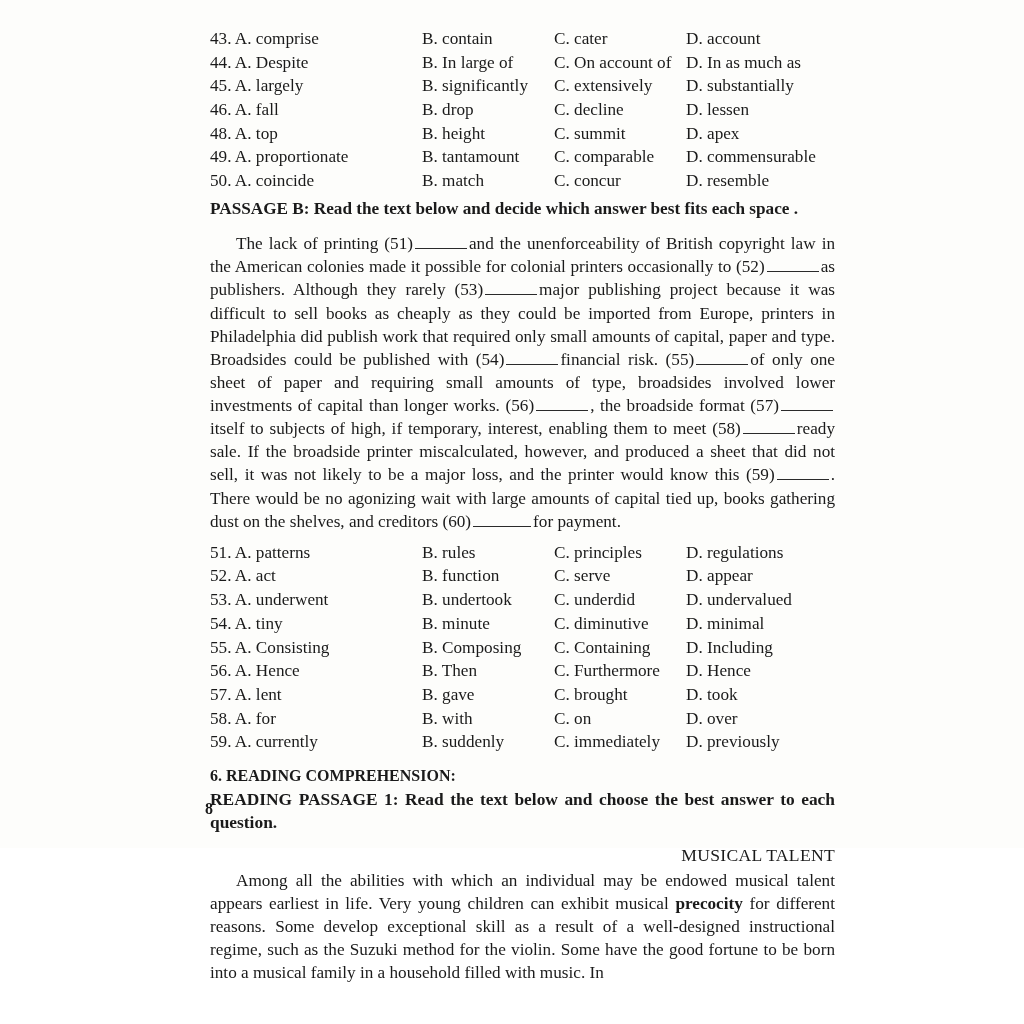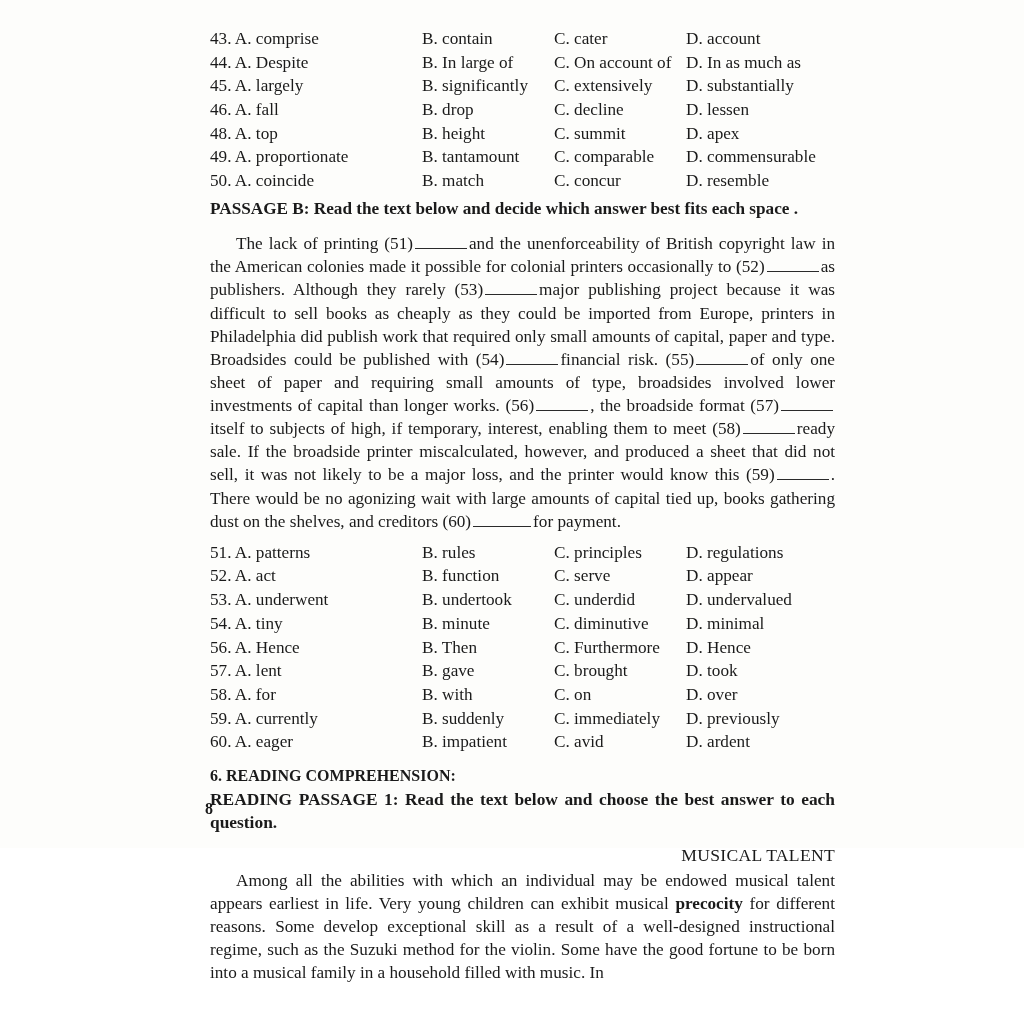--- a/index.html
+++ b/index.html
@@ -181,20 +181,26 @@
           <td class="colC"><span>C. underdid</span></td>
           <td class="colD"><span>D. undervalued</span></td>
         </tr>
         <tr>
           <td class="colA"><span>54.</span> <span>A. tiny</span></td>
           <td class="colB"><span>B. minute</span></td>
           <td class="colC"><span>C. diminutive</span></td>
           <td class="colD"><span>D. minimal</span></td>
         </tr>
         <tr>
+          <td class="colA"><span>55.</span> <span>A. Consisting</span></td>
+          <td class="colB"><span>B. Composing</span></td>
+          <td class="colC"><span>C. Containing</span></td>
+          <td class="colD"><span>D. Including</span></td>
+        </tr>
+        <tr>
           <td class="colA"><span>56.</span> <span>A. Hence</span></td>
           <td class="colB"><span>B. Then</span></td>
           <td class="colC"><span>C. Furthermore</span></td>
           <td class="colD"><span>D. Hence</span></td>
         </tr>
         <tr>
           <td class="colA"><span>57.</span> <span>A. lent</span></td>
           <td class="colB"><span>B. gave</span></td>
           <td class="colC"><span>C. brought</span></td>
           <td class="colD"><span>D. took</span></td>
@@ -204,26 +210,20 @@
           <td class="colB"><span>B. with</span></td>
           <td class="colC"><span>C. on</span></td>
           <td class="colD"><span>D. over</span></td>
         </tr>
         <tr>
           <td class="colA"><span>59.</span> <span>A. currently</span></td>
           <td class="colB"><span>B. suddenly</span></td>
           <td class="colC"><span>C. immediately</span></td>
           <td class="colD"><span>D. previously</span></td>
         </tr>
-        <tr>
-          <td class="colA"><span>60.</span> <span>A. eager</span></td>
-          <td class="colB"><span>B. impatient</span></td>
-          <td class="colC"><span>C. avid</span></td>
-          <td class="colD"><span>D. ardent</span></td>
-        </tr>
       </tbody>
     </table>
 
     <div class="sec-head">6. READING COMPREHENSION:</div>
     <div class="sub-head">READING PASSAGE 1: Read the text below and choose the best answer to each question.</div>
 
     <div class="centered-title">MUSICAL TALENT</div>
 
     <p class="body"><span>Among all the abilities with which an individual may be endowed musical talent appears earliest in life. Very young children can exhibit musical </span><b>precocity</b><span> for different reasons. Some develop exceptional skill as a result of a well-designed instructional regime, such as the Suzuki method for the violin. Some have the good fortune to be born into a musical family in a household filled with music. In</span></p>
 

